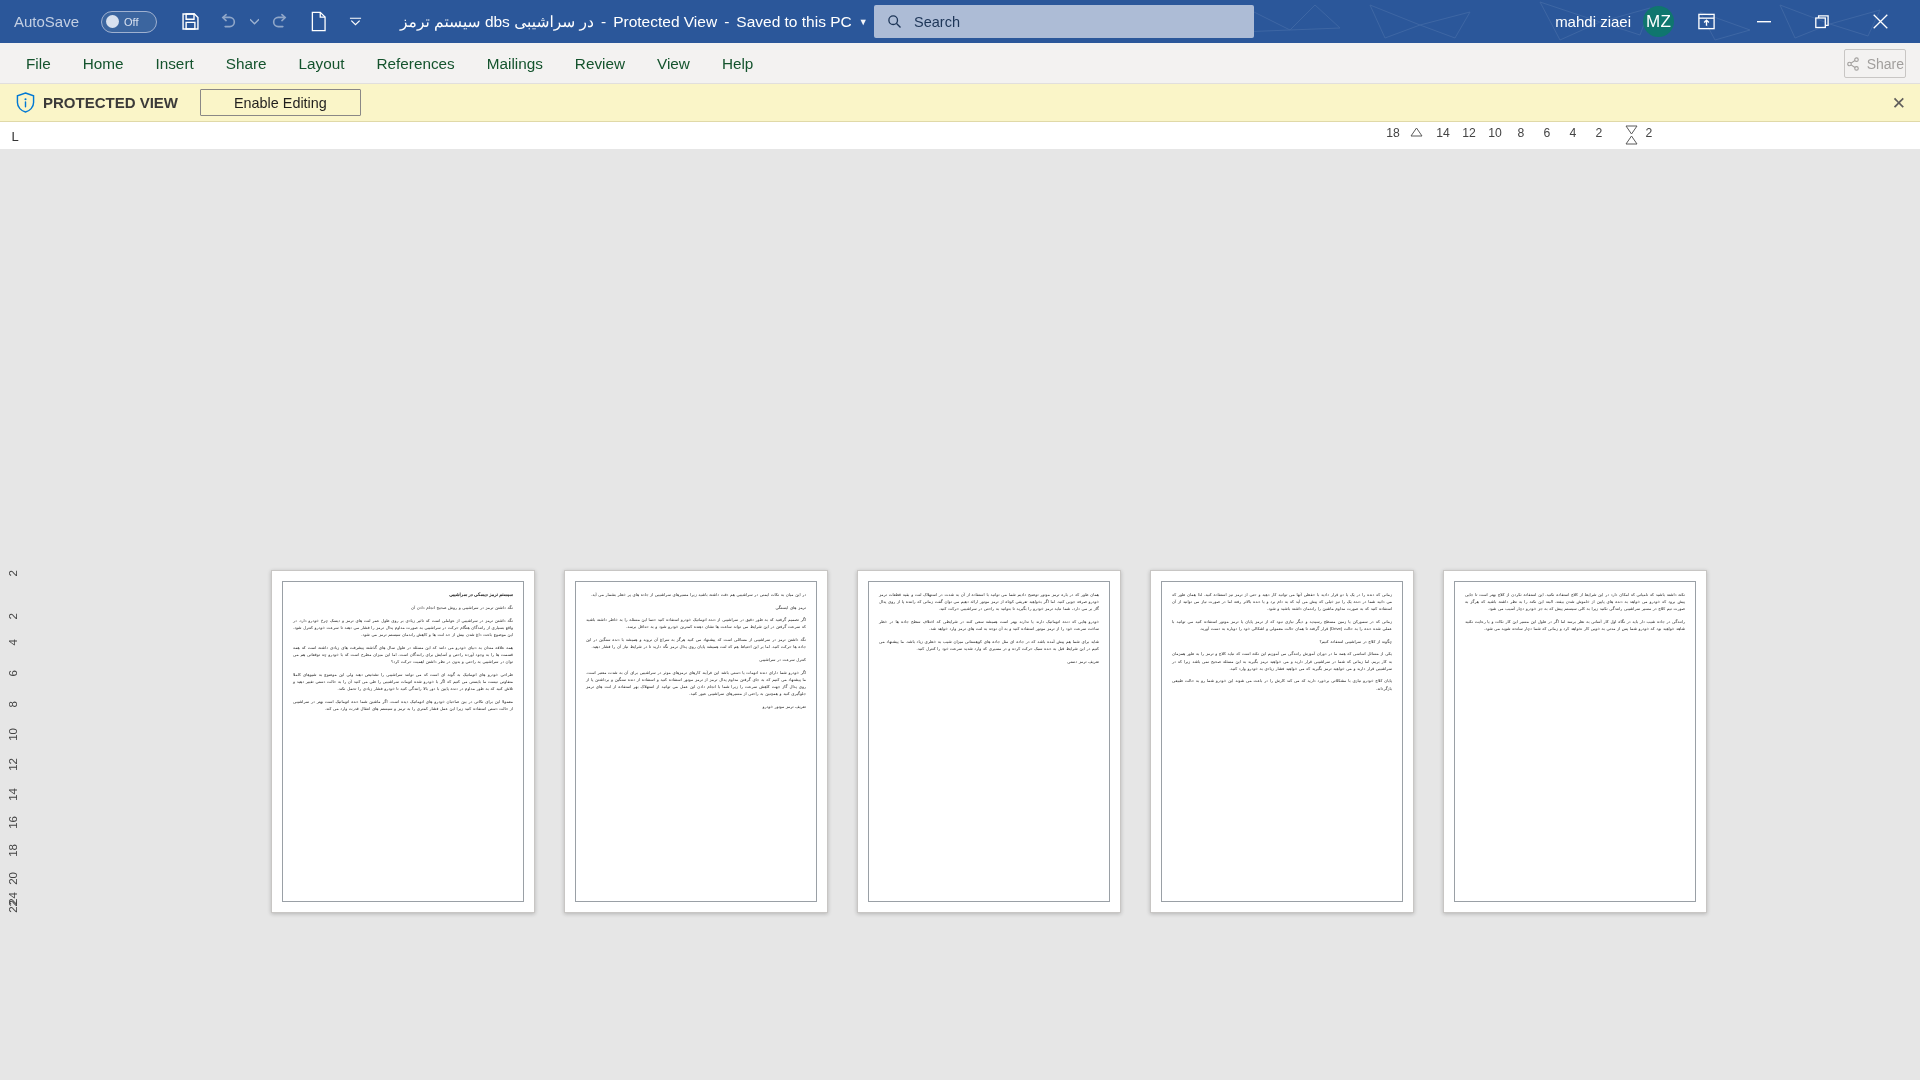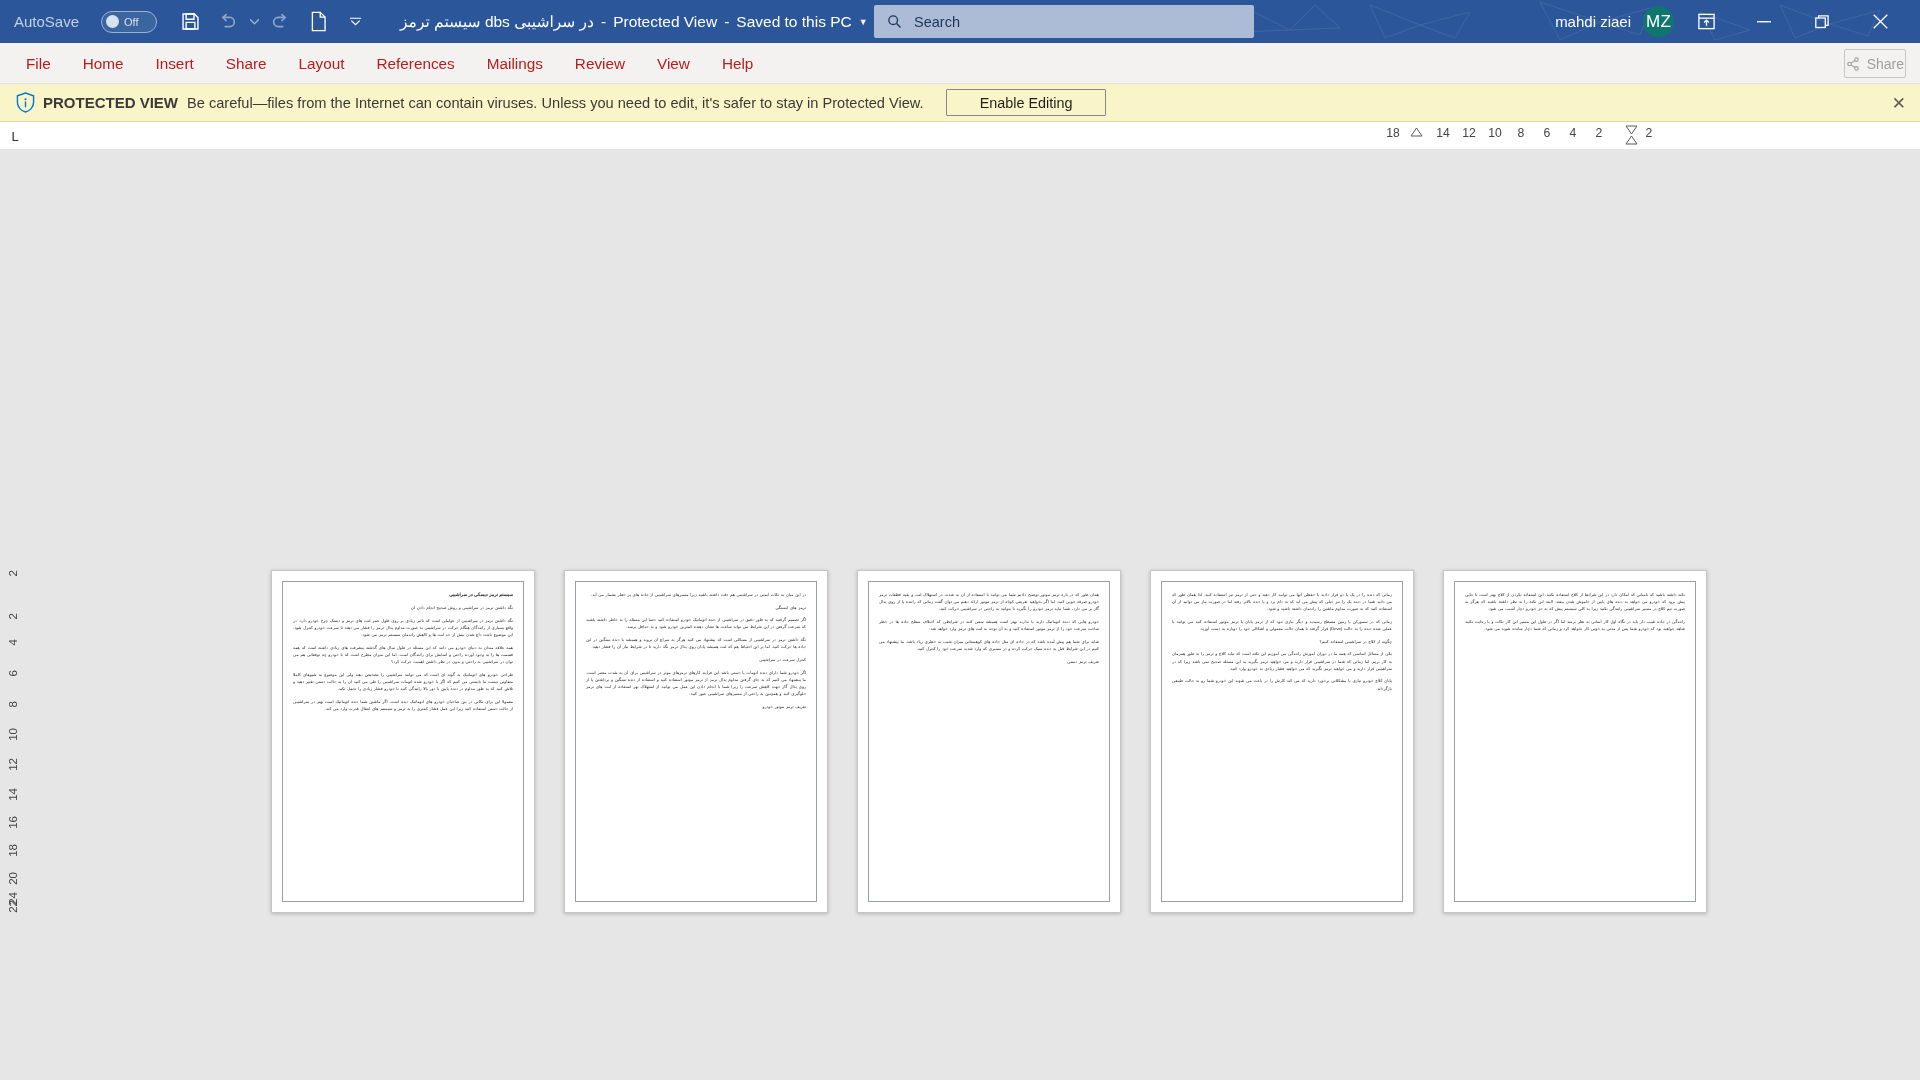--- a/index.html
+++ b/index.html
@@ -70,21 +70,21 @@
   }
 
   
   .ribbon {
     height: 41px; background: #f3f2f1;
     display: flex; align-items: center; position: relative;
     border-bottom: 1px solid #e1dfdd;
   }
   .tab {
     padding: 0 16px; height: 41px; line-height: 41px;
-    font-size: 15.3px; color: #b91c1c; white-space: nowrap;
+    font-size: 15.3px; color: #14532d; white-space: nowrap;
   }
   .tab.first { margin-left: 10px; }
   .share-btn {
     position: absolute; right: 14px; top: 6px;
     height: 29px; padding: 0 1px;
     display: flex; align-items: center; gap: 7px;
     border: 1px solid #c8c6c4; border-radius: 2px;
     background: #f3f2f1; color: #a19f9d; font-size: 14px;
   }
 
@@ -308,21 +308,20 @@
 
 <div class="pv-bar">
   <span class="pv-icon">
     <svg width="19" height="21" viewBox="0 0 20 22" fill="none" stroke="#0078d4" stroke-width="1.5">
       <path d="M10 1 L18.5 4 V11 C18.5 16 14.5 19.8 10 21 C5.5 19.8 1.5 16 1.5 11 V4 Z"></path>
       <circle cx="10" cy="7.5" r="1.1" fill="#0078d4" stroke="none"></circle>
       <path d="M10 10.5 V15.5" stroke-linecap="round"></path>
     </svg>
   </span>
   <span class="pv-strong">PROTECTED VIEW</span>
-  <span class="pv-msg">Be careful—files from the Internet can contain viruses. Unless you need to edit, it's safer to stay in Protected View.</span>
   <span class="enable-btn">Enable Editing</span>
   <span class="pv-close">✕</span>
 </div>
 
 <div class="ruler-row">
   <span class="tabsel">L</span>
   <div class="hruler">
     <div class="hr-track"></div>
     <span class="hr-num" style="left:18px">18</span>
     <span class="hr-num" style="left:68px">14</span>

